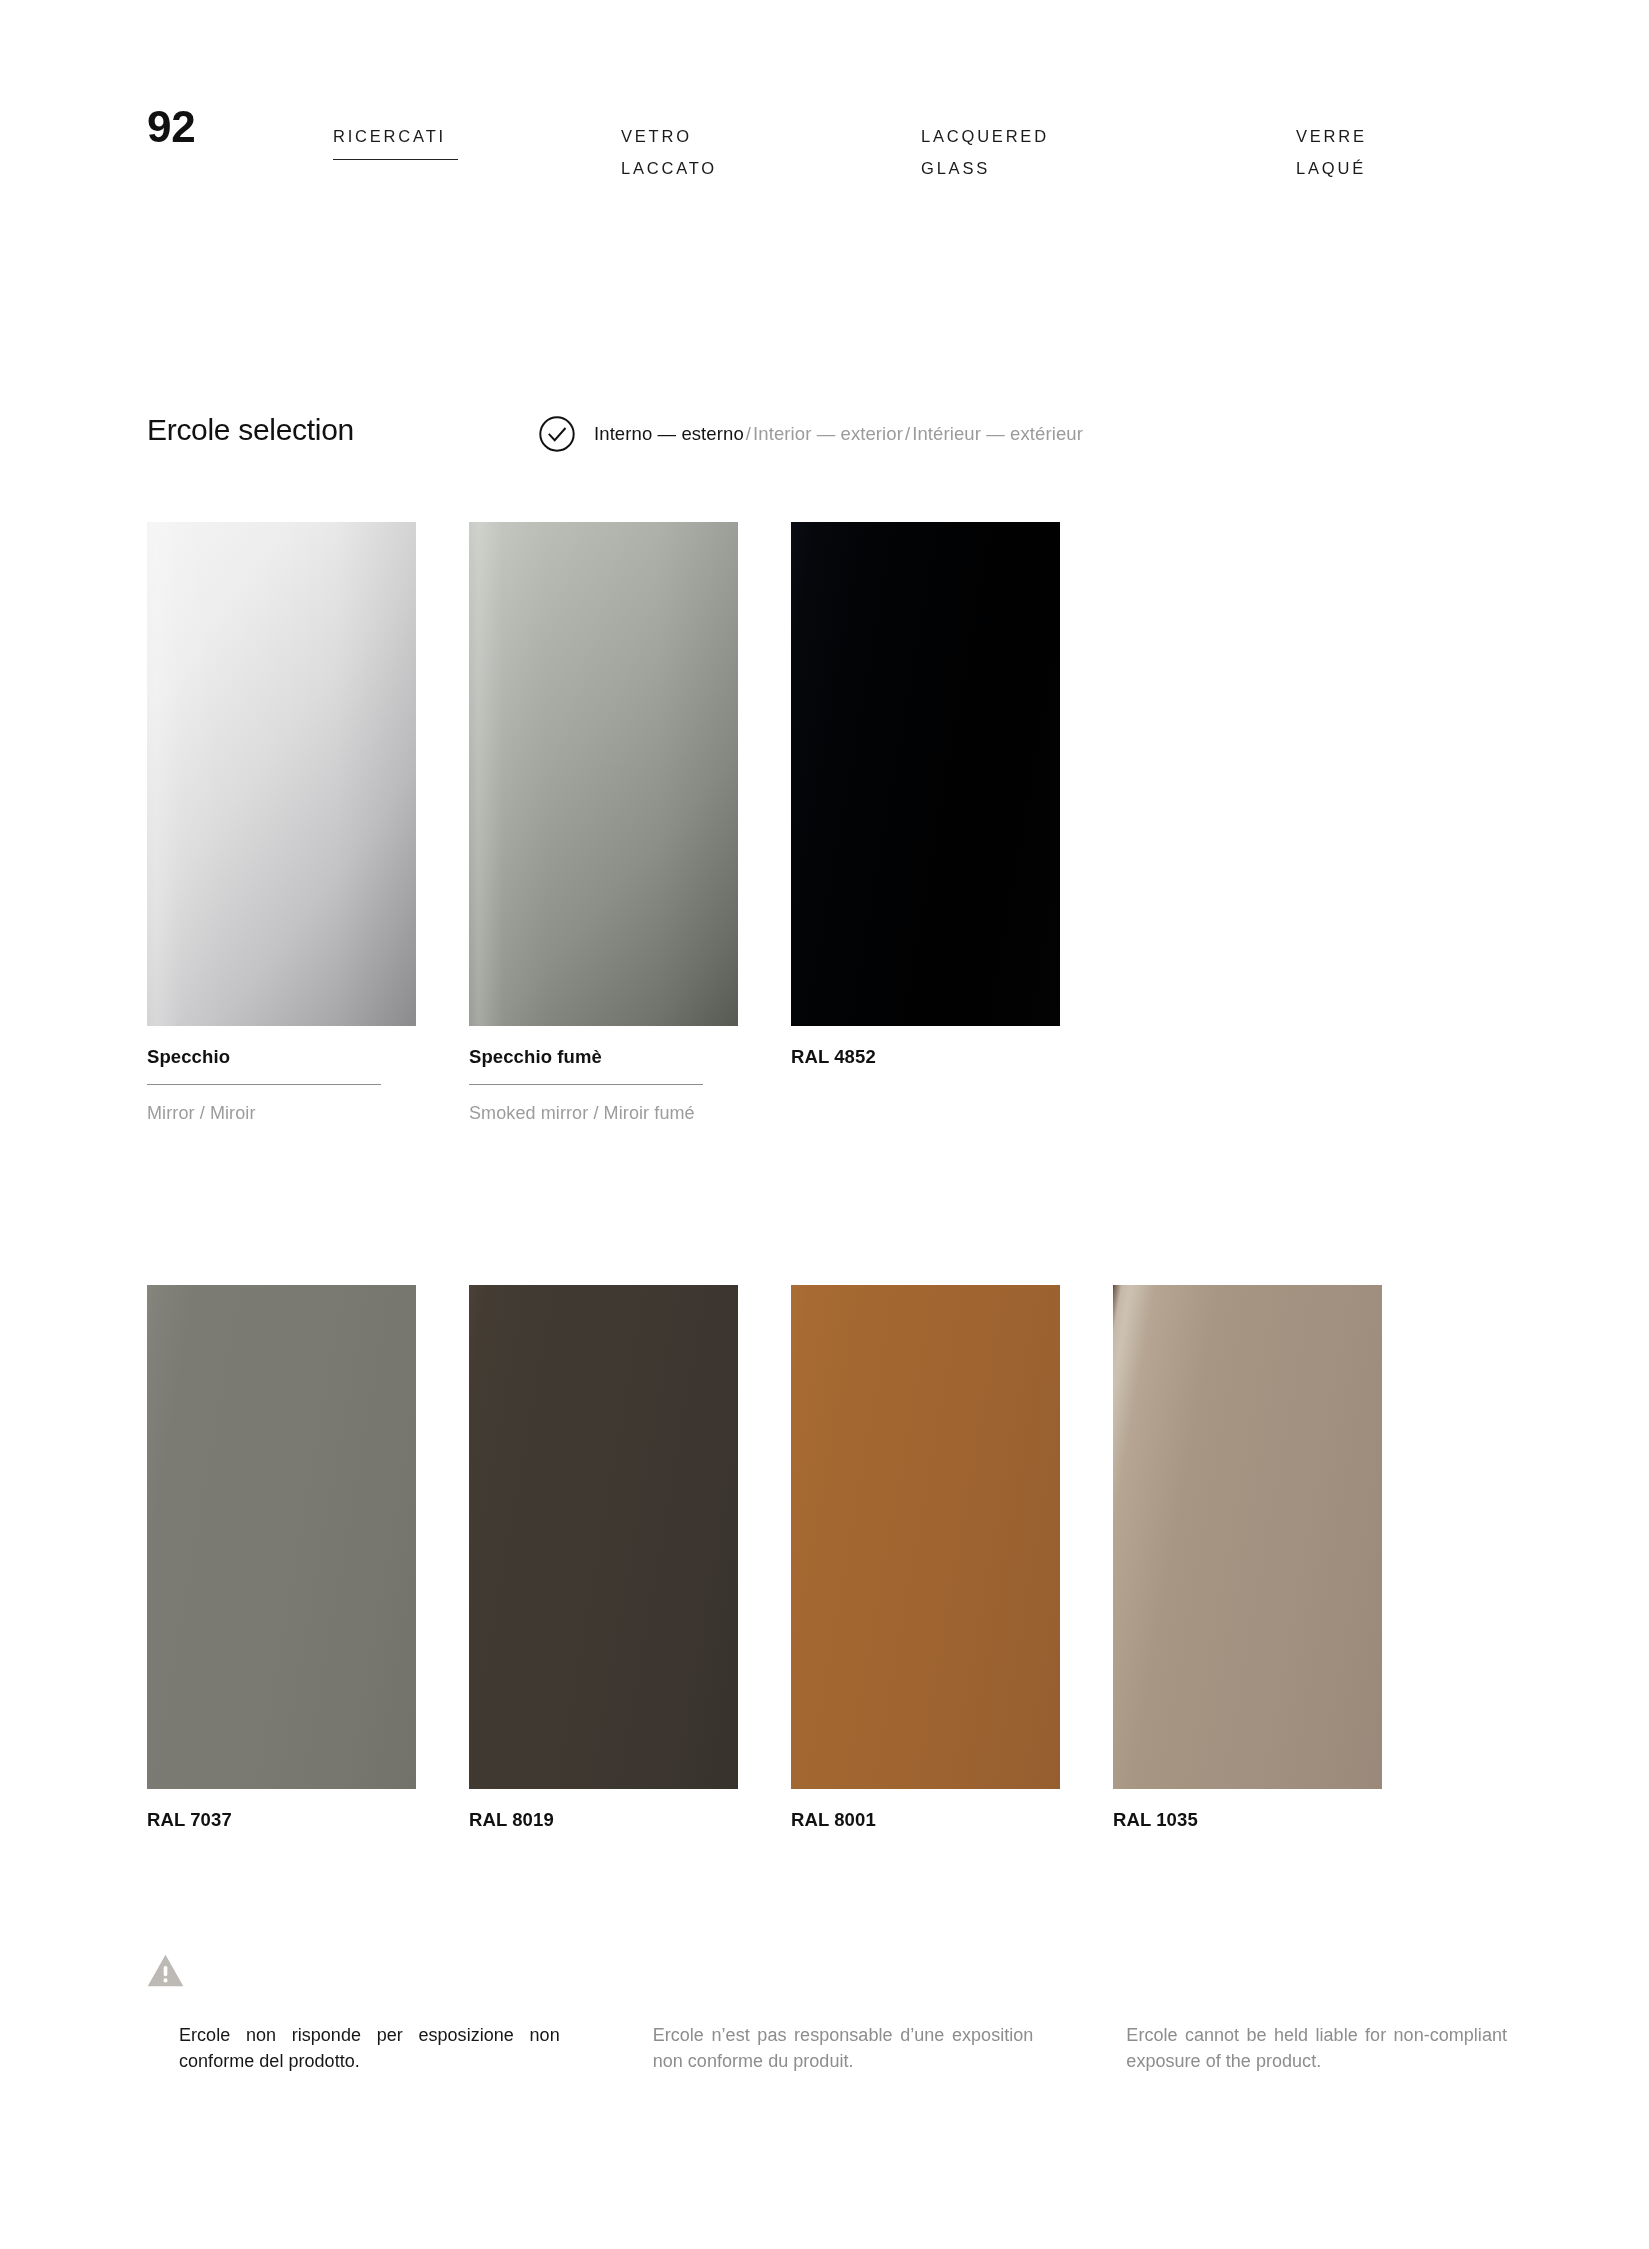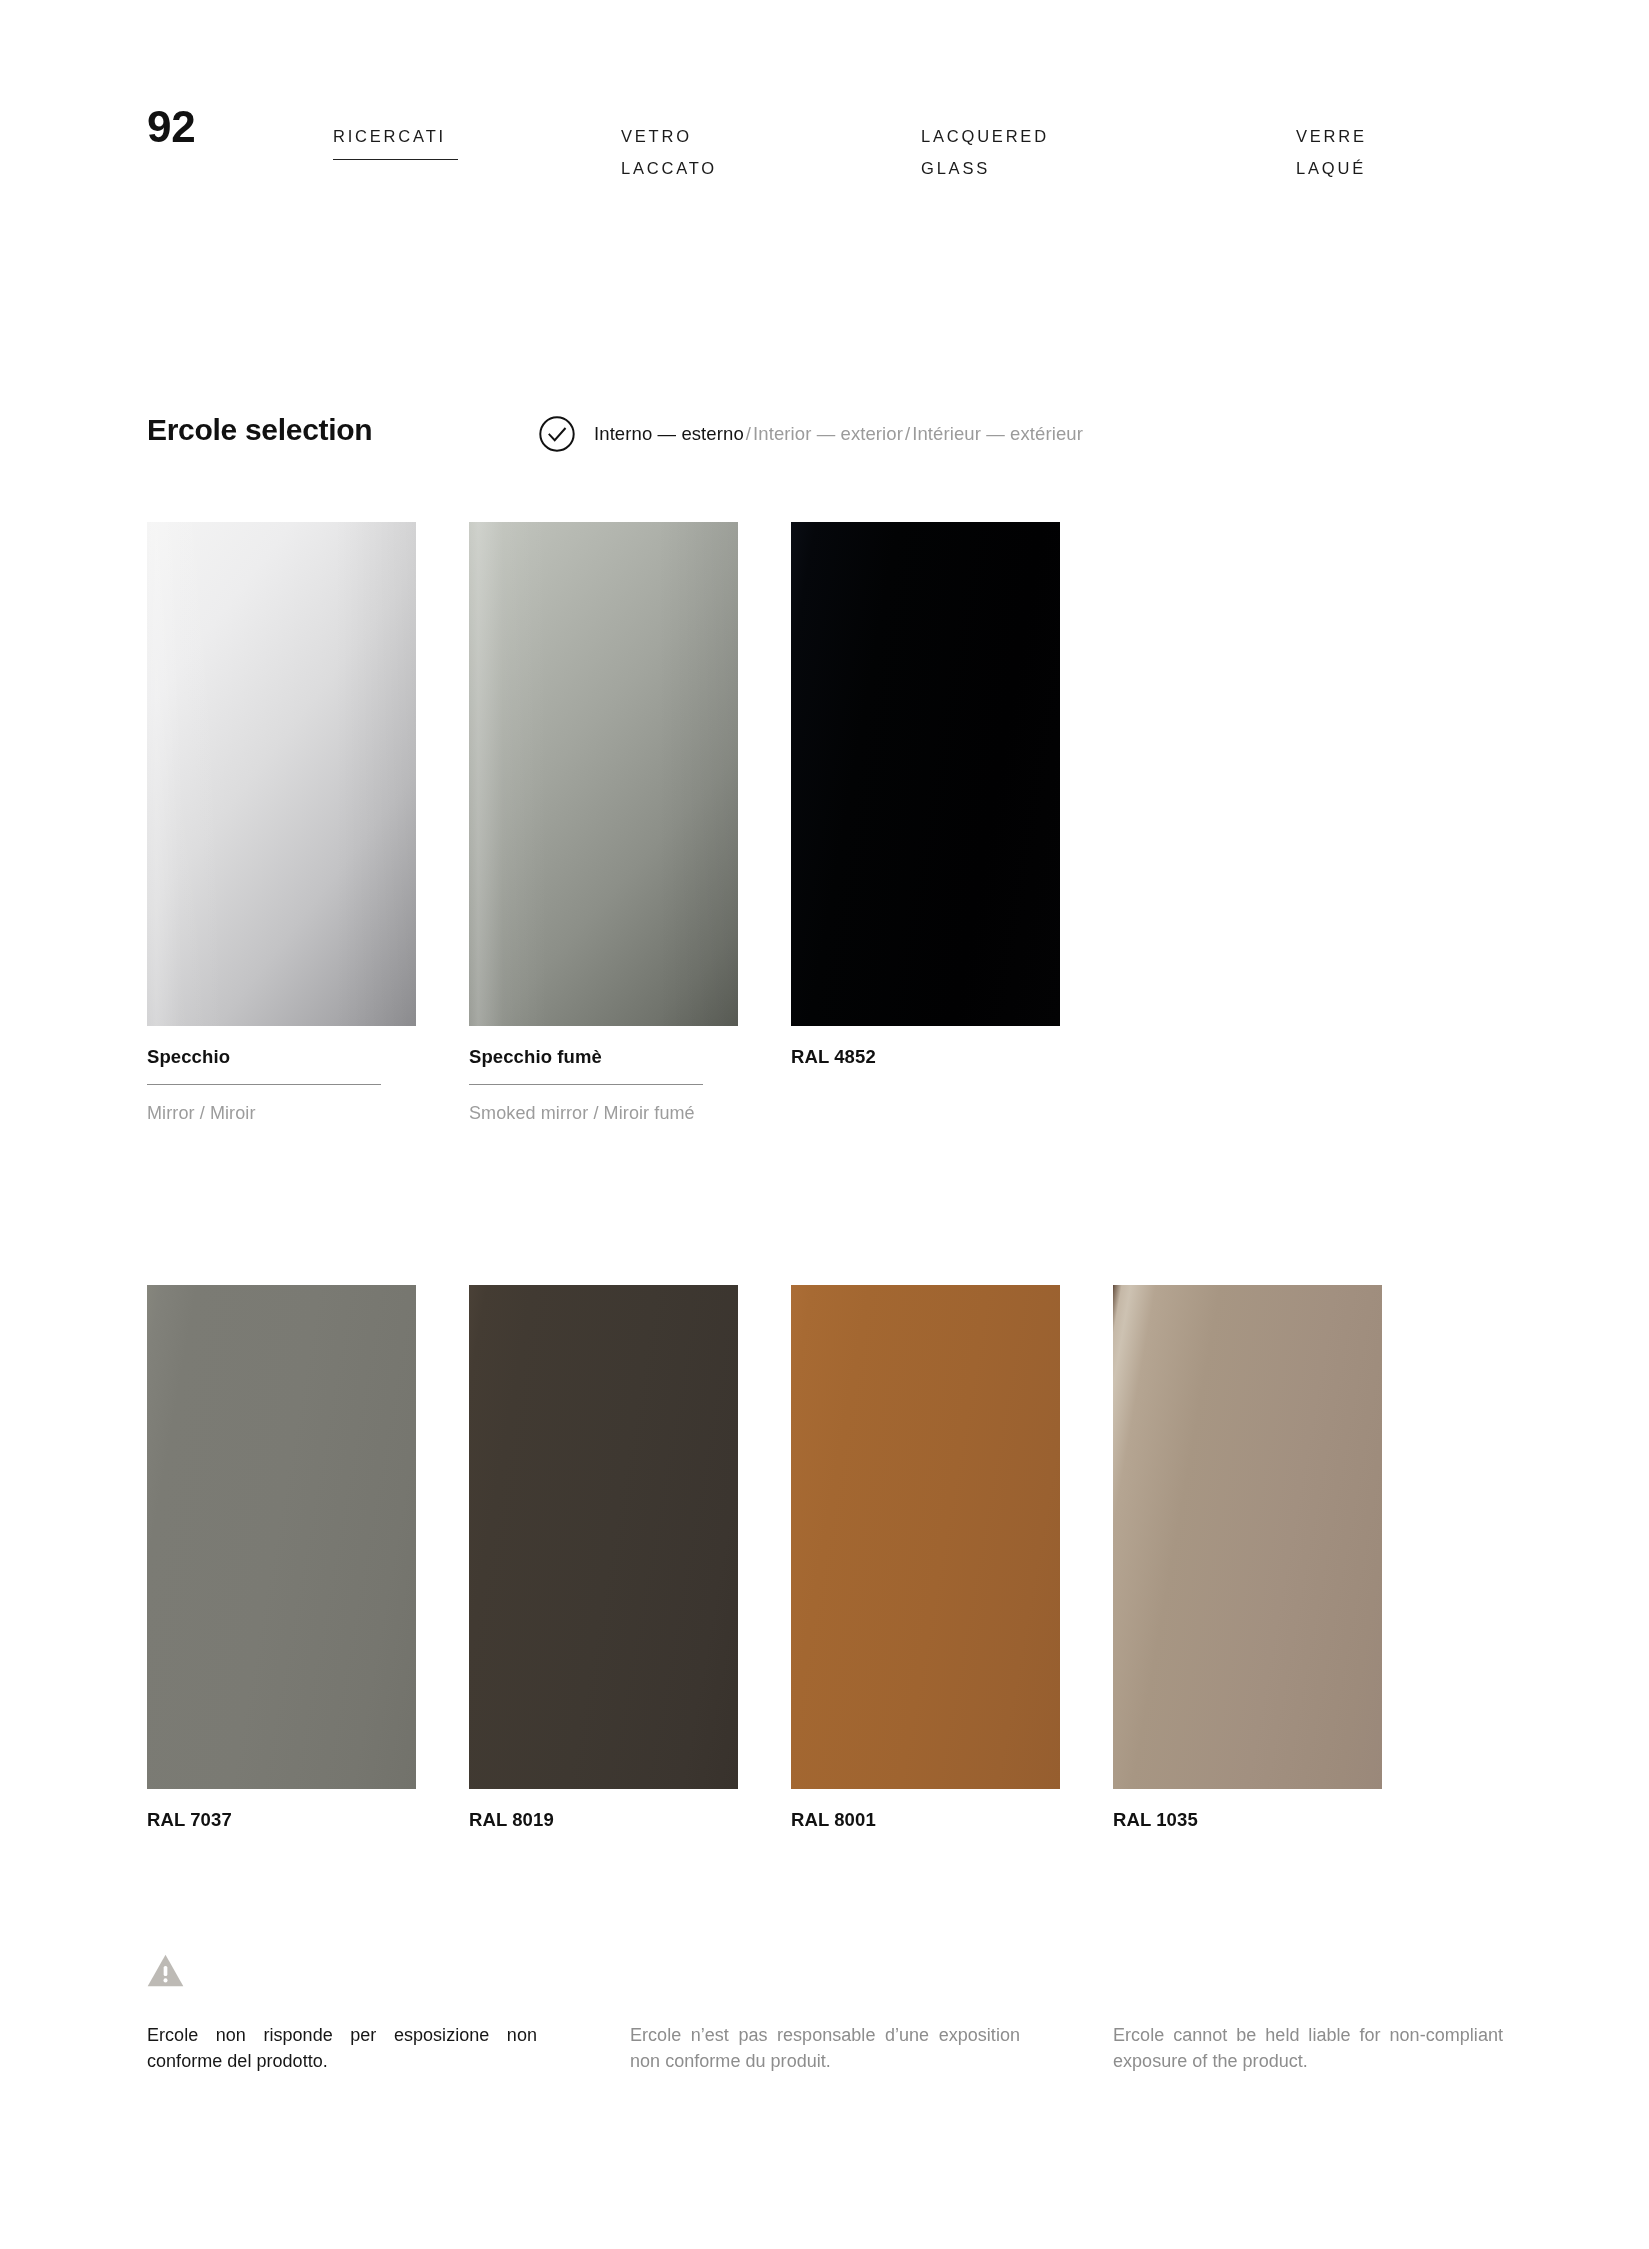--- a/index.html
+++ b/index.html
@@ -68,21 +68,21 @@
     height: 1.3px;
     background: #222;
   }
 
   
   .section-title {
     position: absolute;
     left: 147px;
     top: 413px;
     font-size: 30px;
-    font-weight: 700;
+    font-weight: 400;
     letter-spacing: -0.3px;
     color: #111;
     line-height: 1.15;
   }
 
   .usage {
     position: absolute;
     left: 538px;
     top: 415px;
     display: flex;
@@ -192,20 +192,21 @@
   .warn-icon {
     width: 37px;
     height: 33px;
     display: block;
     margin-bottom: 36px;
   }
 
   .notes {
     display: flex;
     gap: 8px;
+    margin-left: 32px;
   }
 
   .note {
     width: 390px;
     margin-right: 85px;
     font-size: 18px;
     line-height: 1.42;
     text-align: justify;
     letter-spacing: 0.03px;
   }

